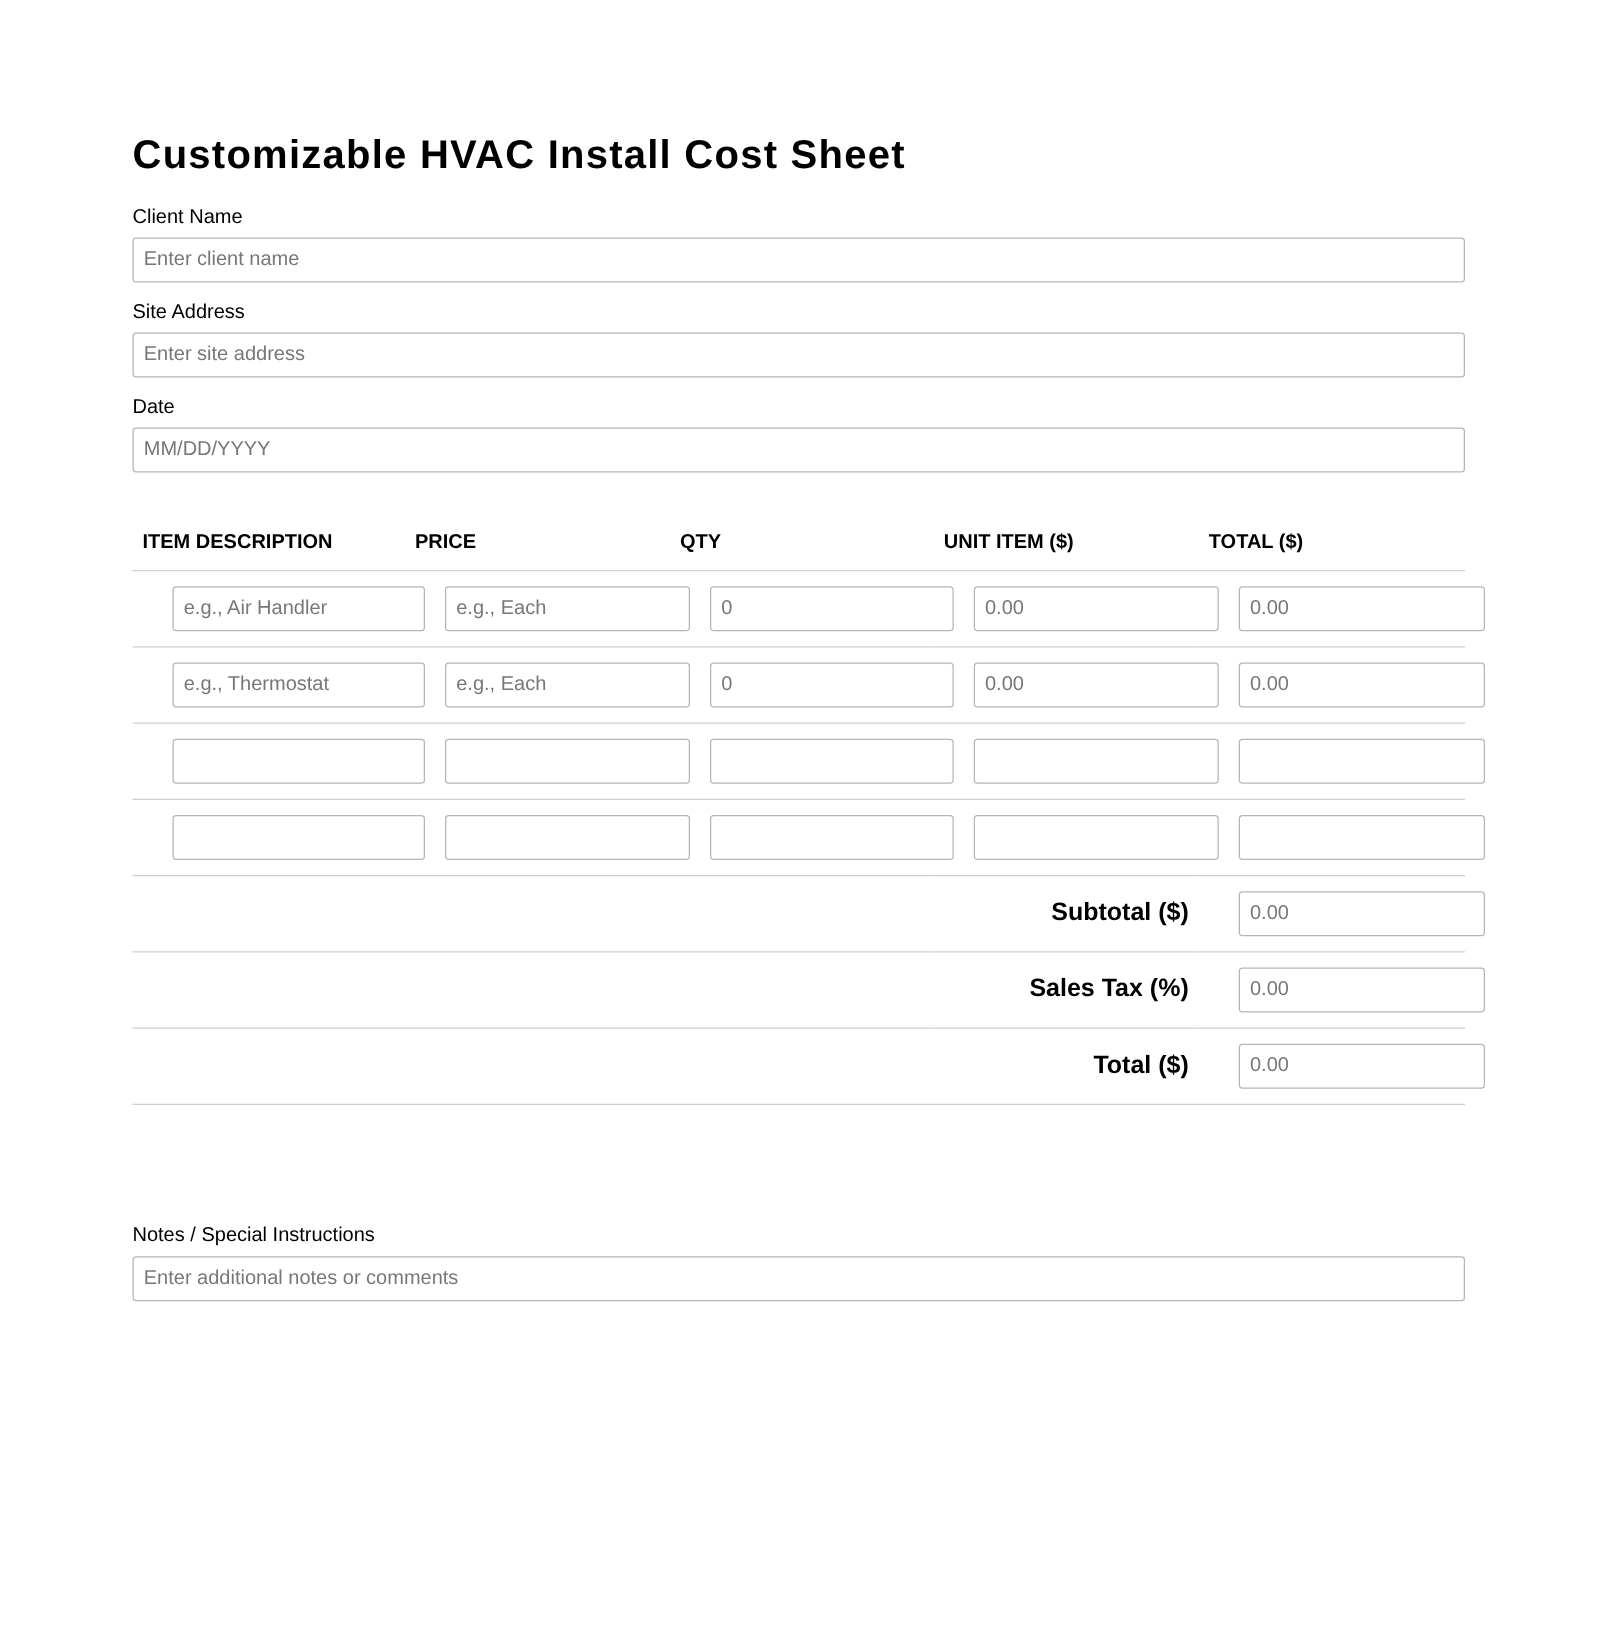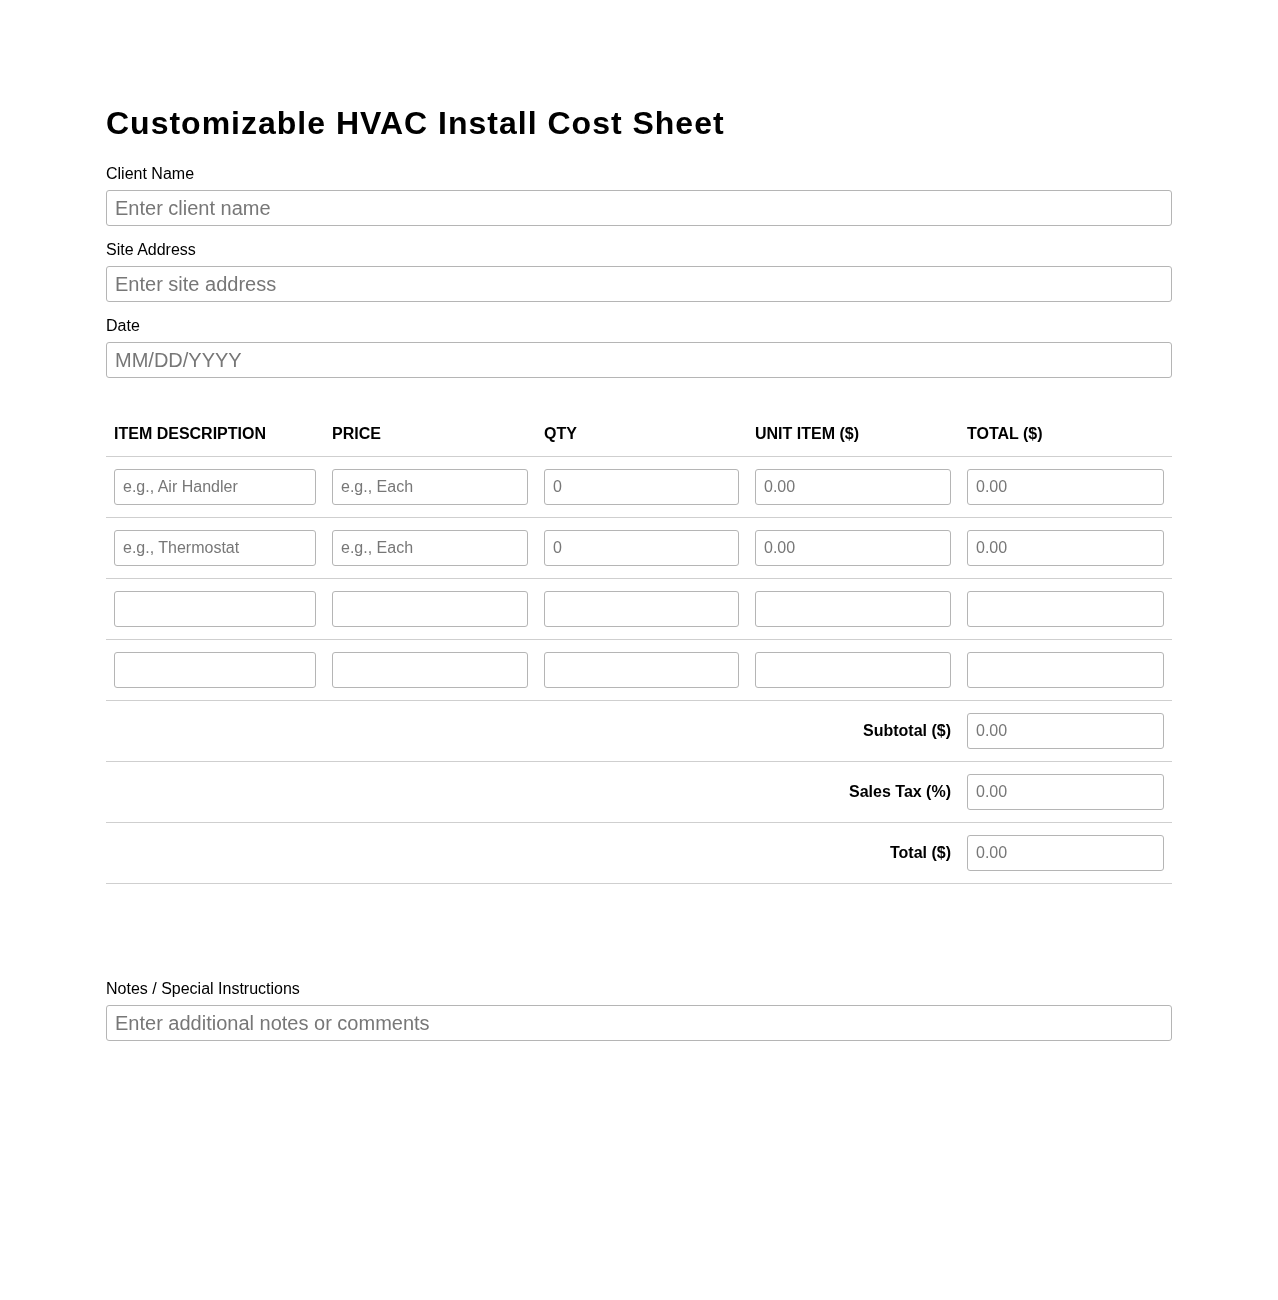--- a/index.html
+++ b/index.html
@@ -16,21 +16,21 @@
     margin: 0; position: absolute; top: 104px; left: 0;
     font-size: 32px; font-weight: bold; letter-spacing: 1px;
     line-height: 38px; white-space: nowrap;
   }
   .field-label {
     position: absolute; left: 0; font-size: 16px; line-height: 18px;
   }
   .text-input {
     position: absolute; left: 0; width: 1066px; height: 36px;
     border: 1px solid #b5b5b5; border-radius: 3px;
-    padding: 0 8px; font-size: 20px;
+    padding: 0 8px; font-size: 16px;
     font-family: "Liberation Sans", sans-serif; color: #000; background: #fff;
     outline: none;
   }
   .text-input::placeholder, .cell-input::placeholder { color: #777; }
   table {
     position: absolute; top: 412px; left: 0; width: 1066px;
     border-collapse: collapse;
   }
   th {
     text-align: left; font-size: 16px; font-weight: bold;
@@ -41,23 +41,24 @@
   td {
     padding: 0 8px; height: 61px; vertical-align: middle;
     border-bottom: 1px solid #cfcfcf;
   }
   .cell-input {
     display: block; width: 100%; height: 36px;
     border: 1px solid #b5b5b5; border-radius: 3px;
     padding: 0 8px; font-size: 16px;
     font-family: "Liberation Sans", sans-serif; color: #000; background: #fff;
     outline: none;
+    margin-left: 24px;
   }
   .sum-label {
-    text-align: right; font-weight: bold; font-size: 16px;
+    text-align: right; font-weight: bold; font-size: 20px;
   }
   col.c1 { width: 218px; }
   col.c2 { width: 212px; }
   col.c3 { width: 211px; }
   col.c4 { width: 212px; }
   col.c5 { width: 213px; }
 </style>
 </head>
 <body>
 

